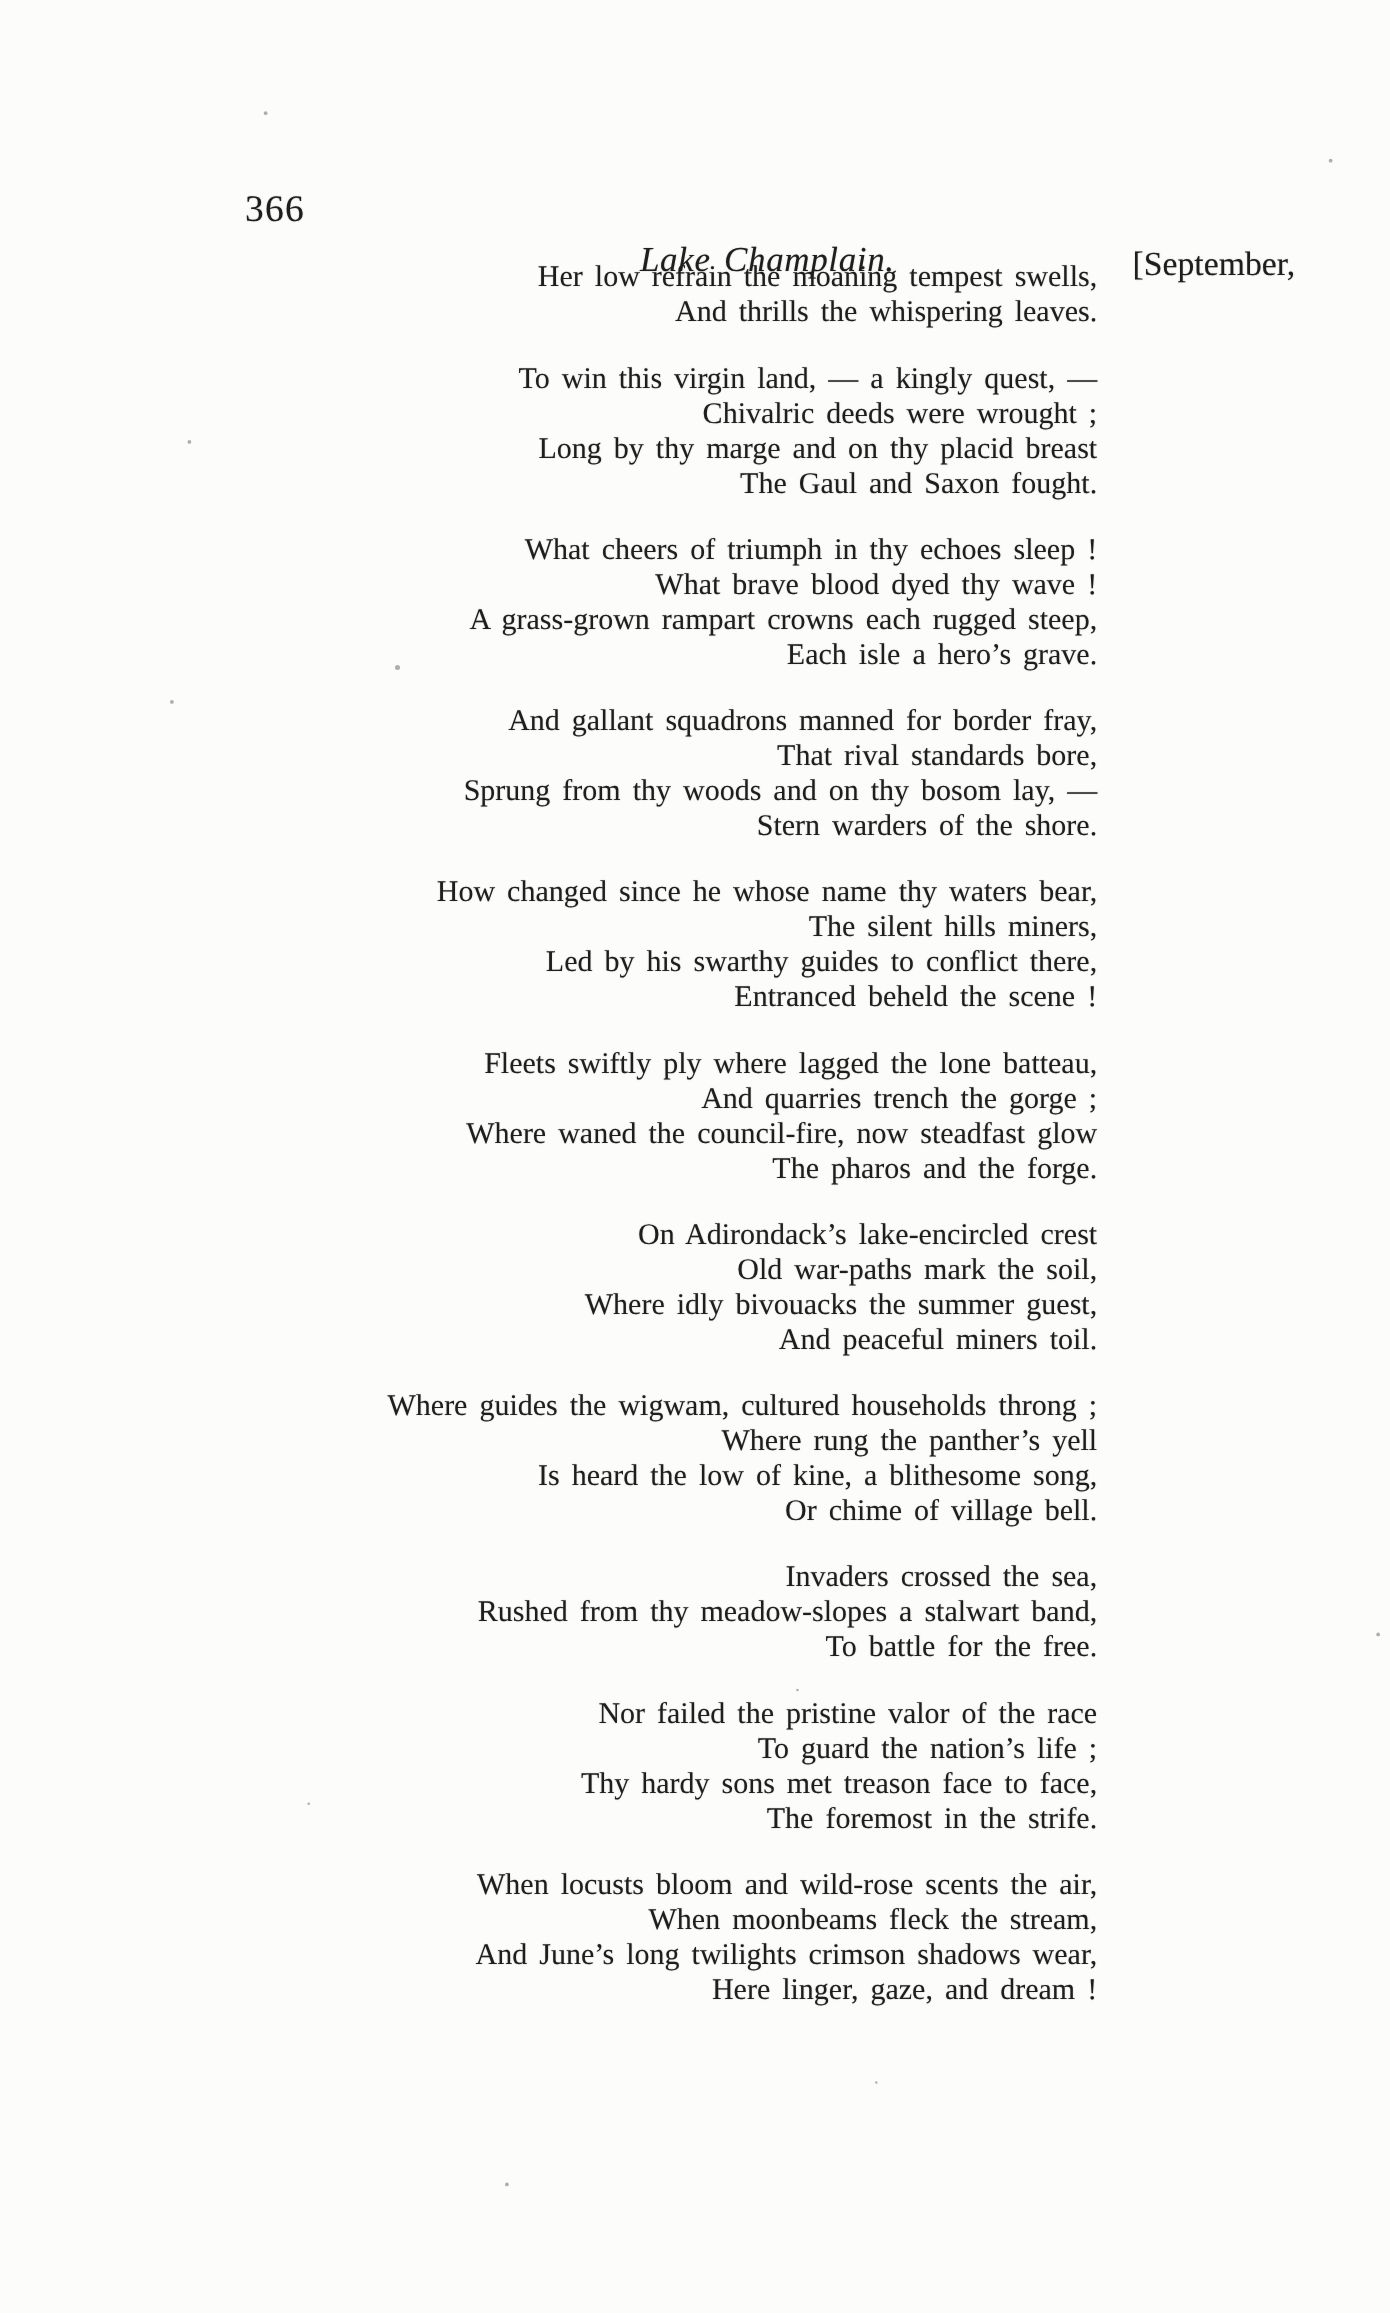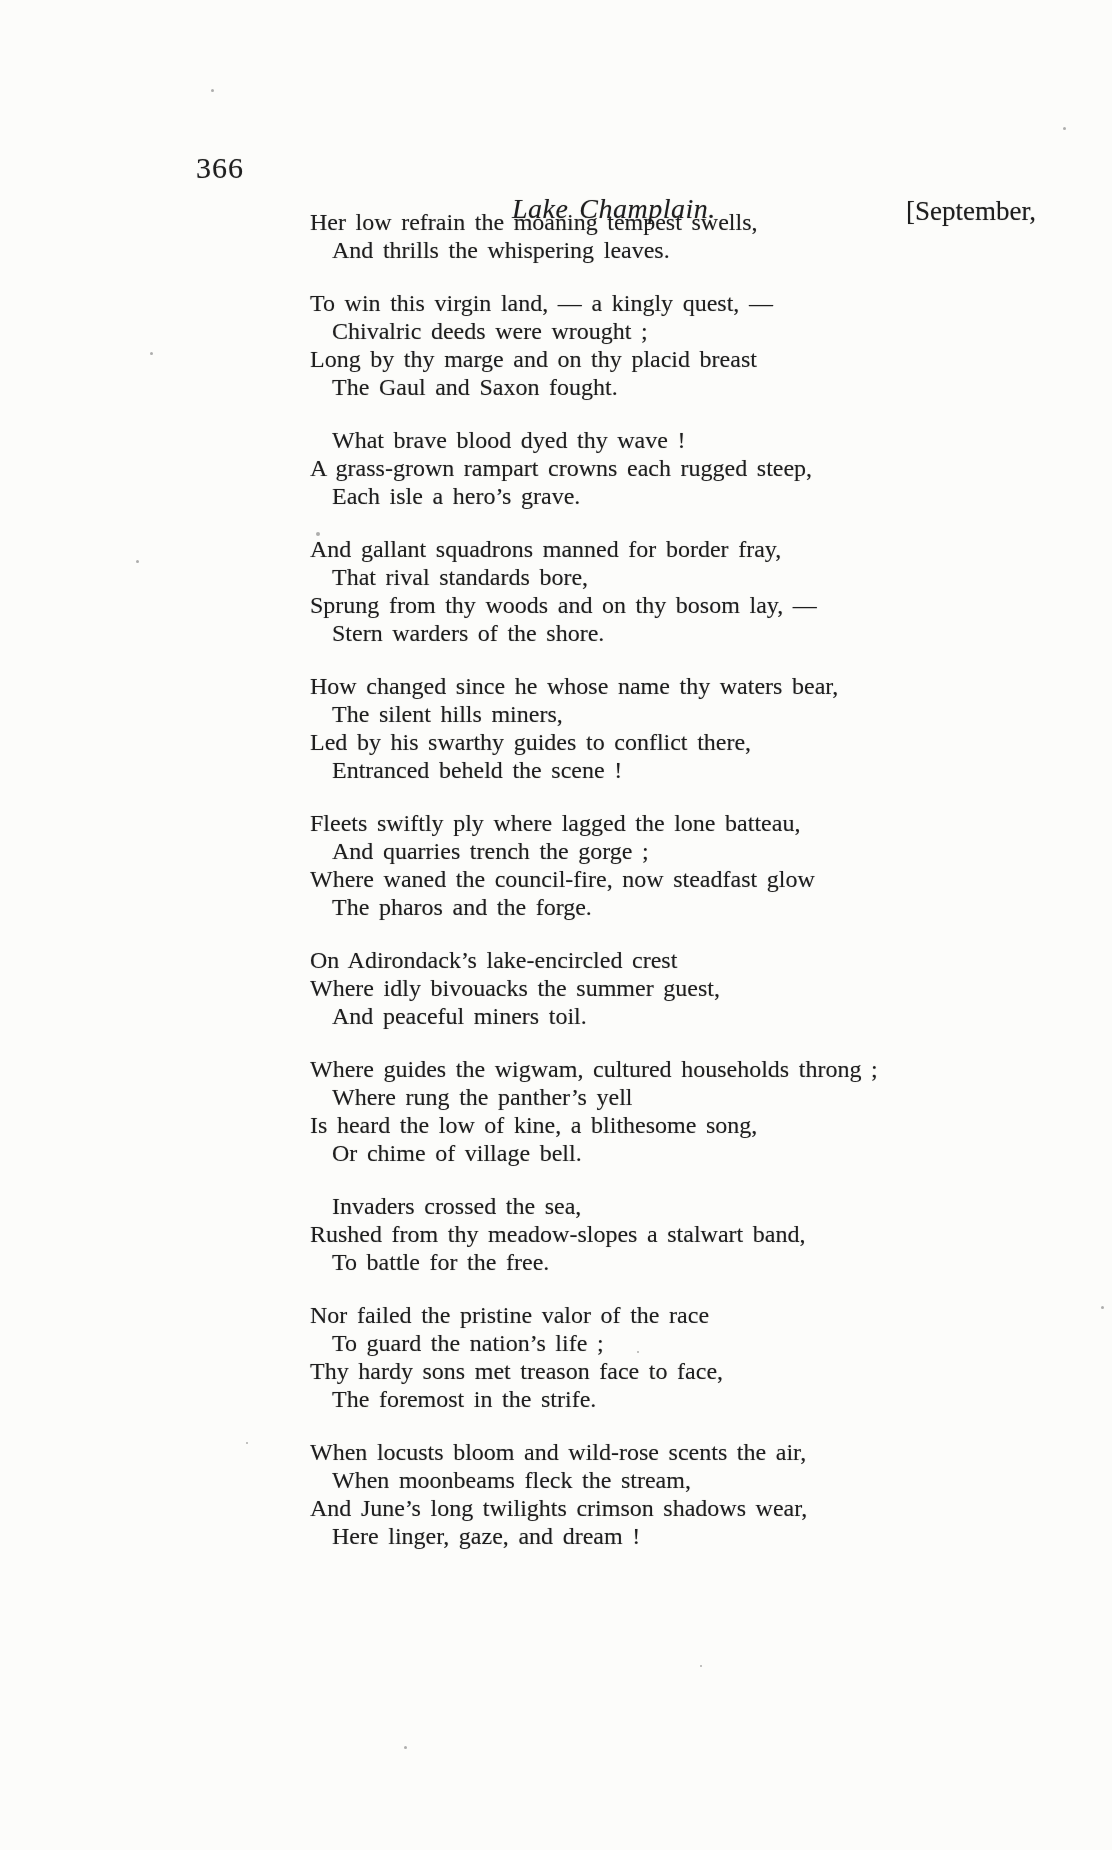--- a/index.html
+++ b/index.html
@@ -8,20 +8,21 @@
     background: #e9e9e7;
   }
   .page {
     position: relative;
     width: 1112px;
     height: 1850px;
     background: #fcfcfa;
     overflow: hidden;
     font-family: "Liberation Serif", "DejaVu Serif", serif;
     color: #1e1e1e;
+    text-align: right;
   }
   
   .running-head span {
     position: absolute;
     white-space: nowrap;
     text-shadow: 0 0 1px rgba(25,25,25,0.4);
   }
   .page-number {
     left: 196px;
     top: 151px;
@@ -89,20 +90,21 @@
     </div>
 
     <div class="stanza">
       <p class="line">To win this virgin land, — a kingly quest, —</p>
       <p class="line indent">Chivalric deeds were wrought ;</p>
       <p class="line">Long by thy marge and on thy placid breast</p>
       <p class="line indent">The Gaul and Saxon fought.</p>
     </div>
 
     <div class="stanza">
+      <p class="line">What cheers of triumph in thy echoes sleep !</p>
       <p class="line indent">What brave blood dyed thy wave !</p>
       <p class="line">A grass-grown rampart crowns each rugged steep,</p>
       <p class="line indent">Each isle a hero’s grave.</p>
     </div>
 
     <div class="stanza">
       <p class="line">And gallant squadrons manned for border fray,</p>
       <p class="line indent">That rival standards bore,</p>
       <p class="line">Sprung from thy woods and on thy bosom lay, —</p>
       <p class="line indent">Stern warders of the shore.</p>
@@ -117,20 +119,21 @@
 
     <div class="stanza">
       <p class="line">Fleets swiftly ply where lagged the lone batteau,</p>
       <p class="line indent">And quarries trench the gorge ;</p>
       <p class="line">Where waned the council-fire, now steadfast glow</p>
       <p class="line indent">The pharos and the forge.</p>
     </div>
 
     <div class="stanza">
       <p class="line">On Adirondack’s lake-encircled crest</p>
+      <p class="line indent">Old war-paths mark the soil,</p>
       <p class="line">Where idly bivouacks the summer guest,</p>
       <p class="line indent">And peaceful miners toil.</p>
     </div>
 
     <div class="stanza">
       <p class="line">Where guides the wigwam, cultured households throng ;</p>
       <p class="line indent">Where rung the panther’s yell</p>
       <p class="line">Is heard the low of kine, a blithesome song,</p>
       <p class="line indent">Or chime of village bell.</p>
     </div>

